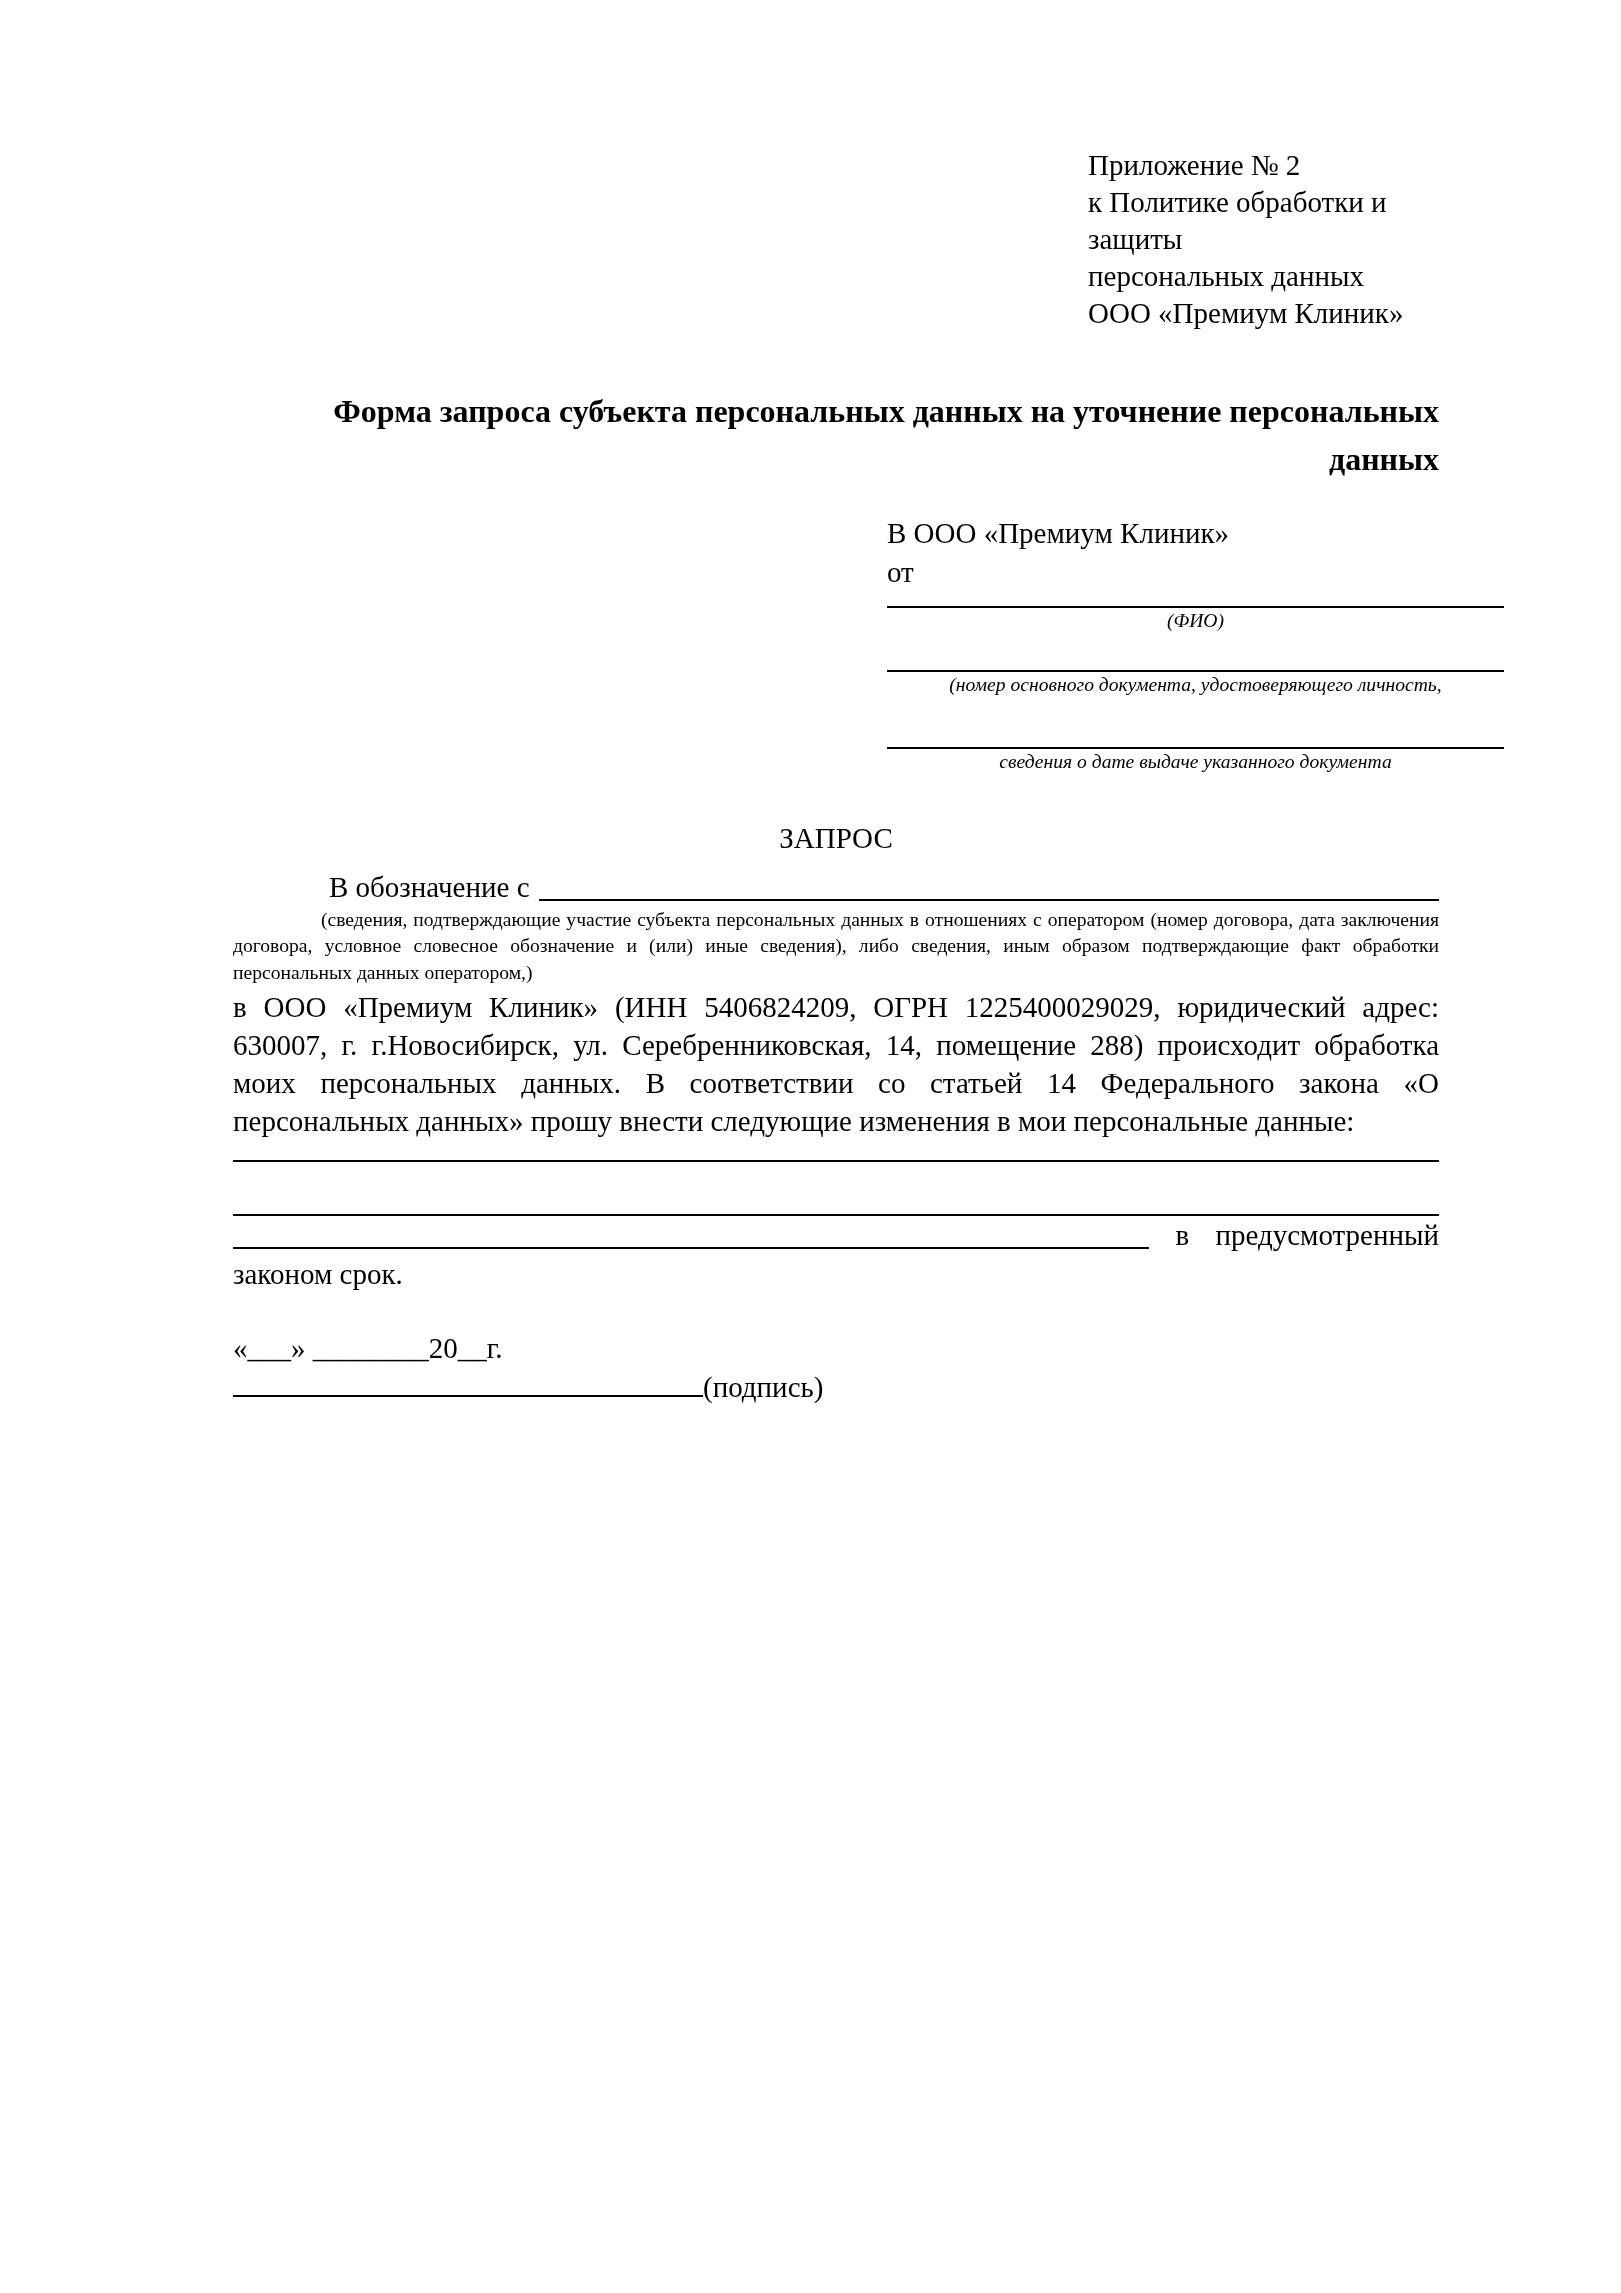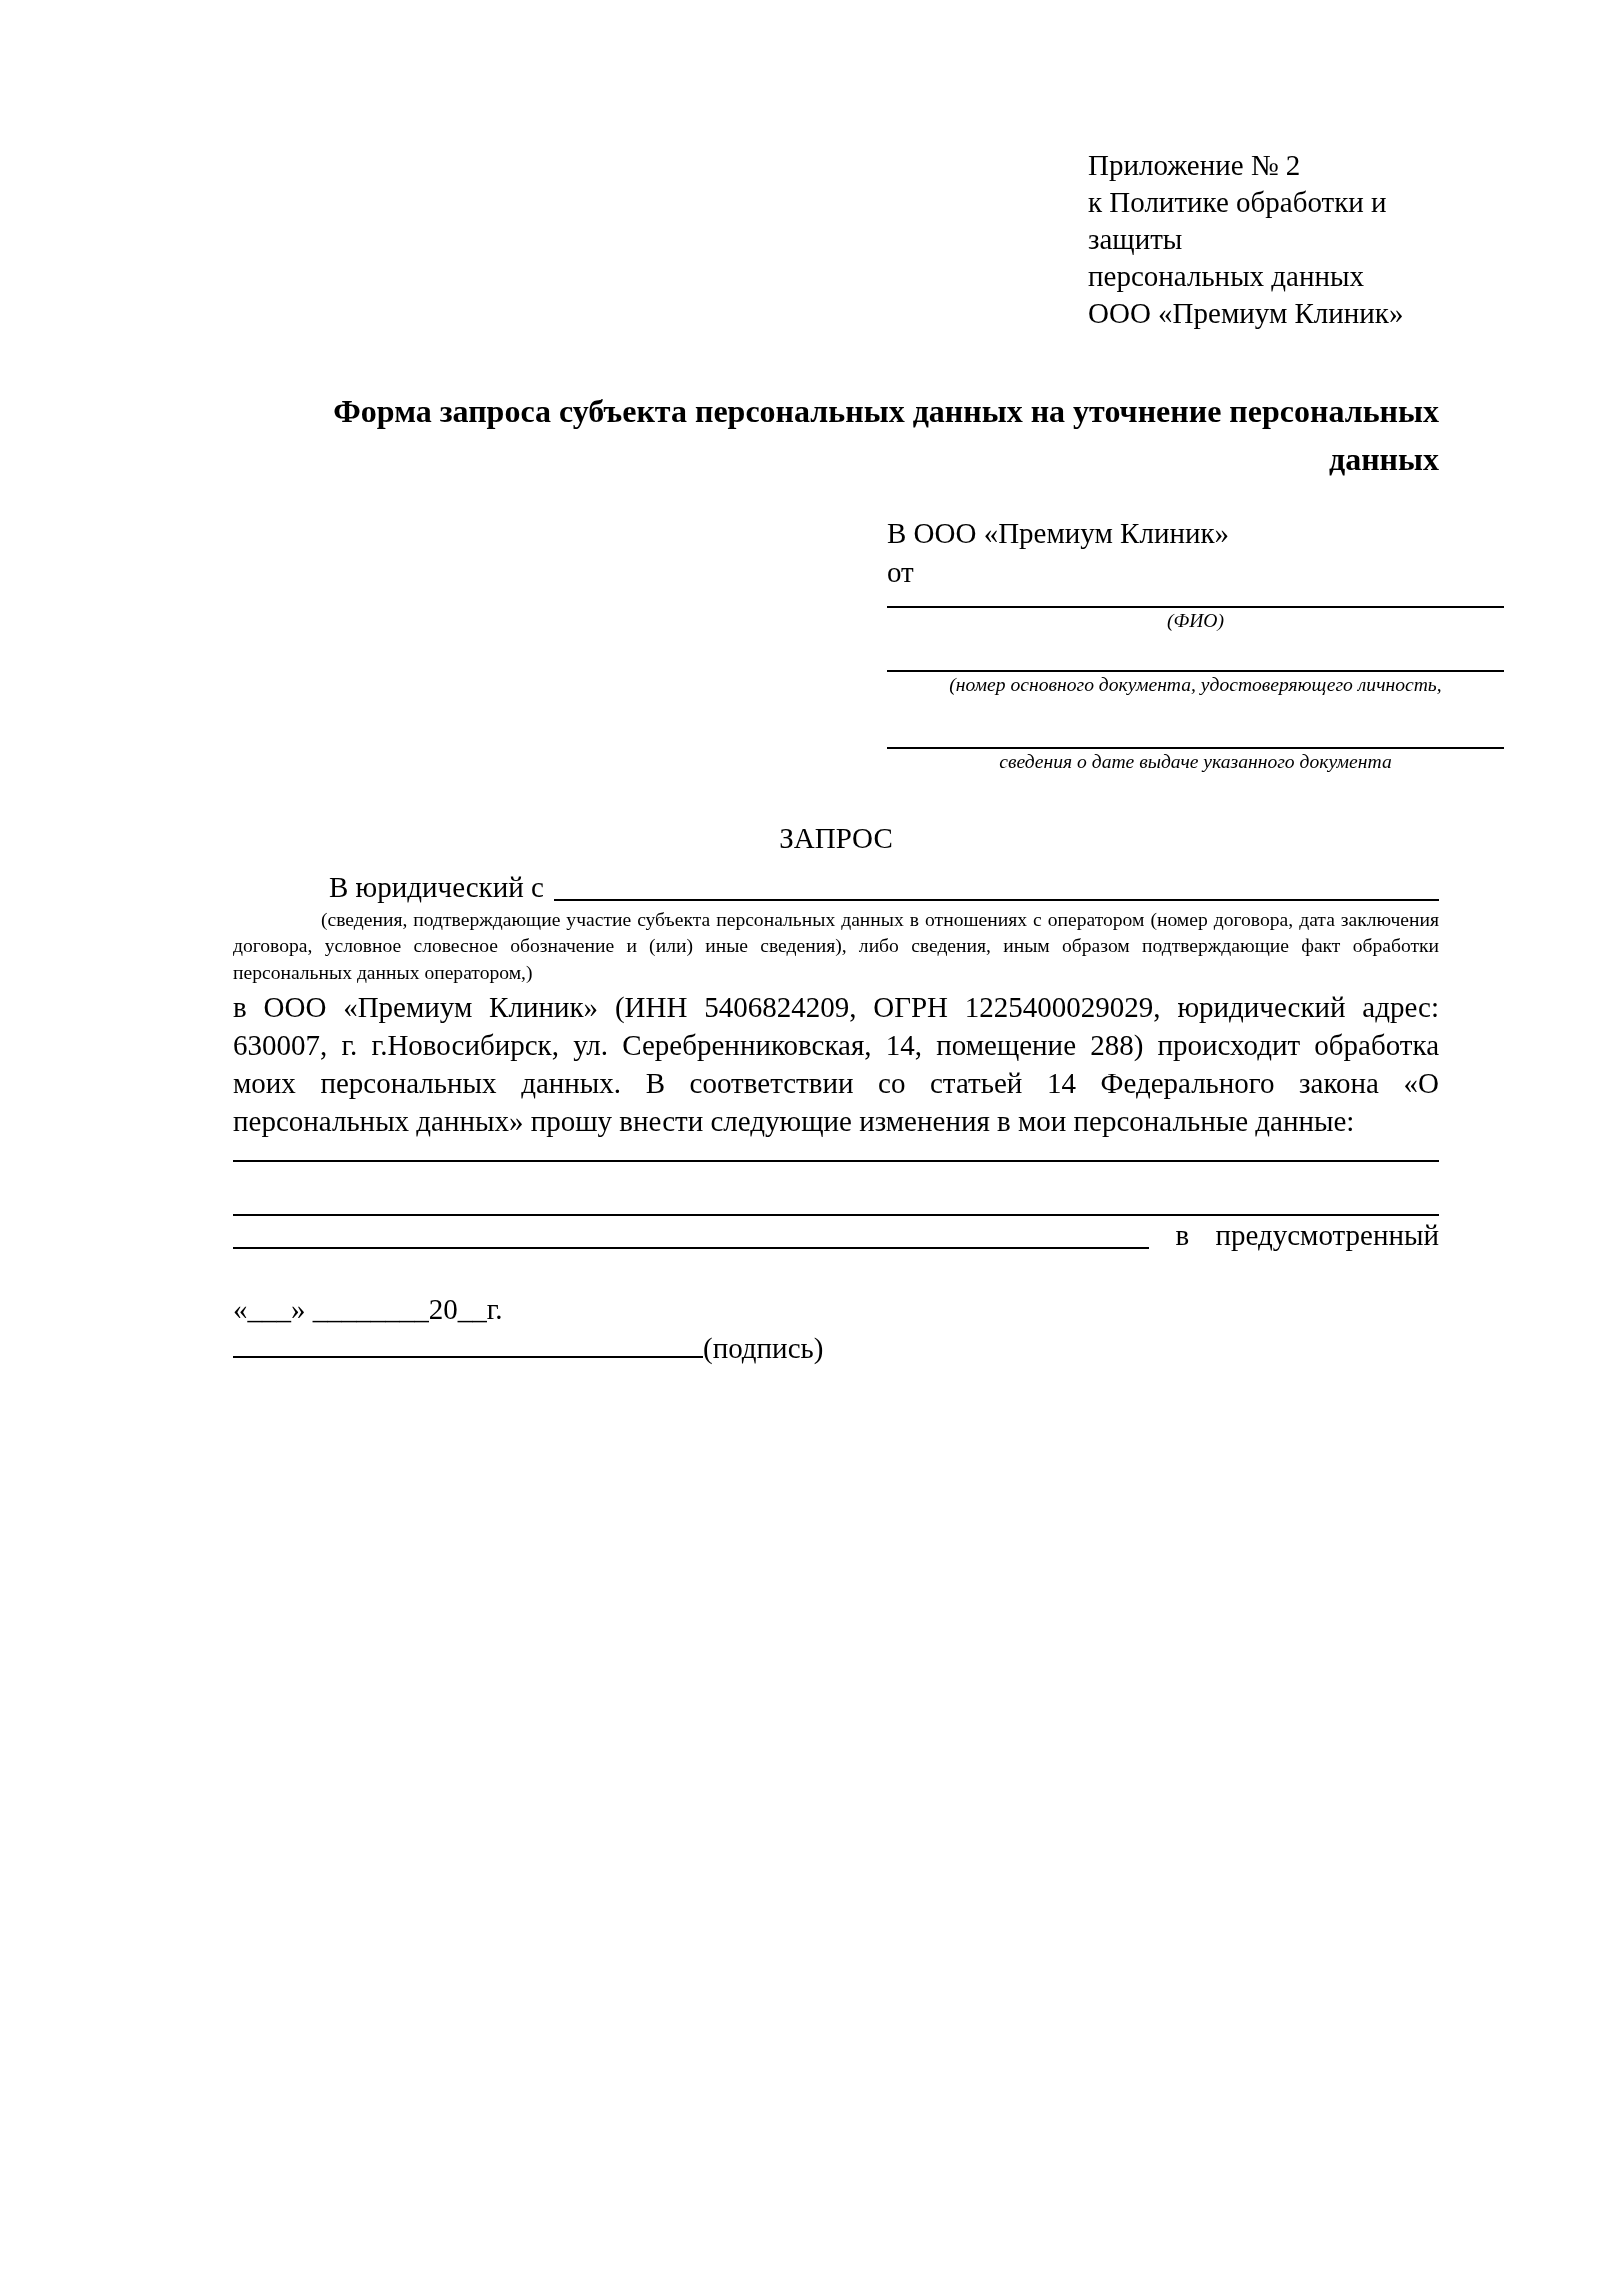--- a/index.html
+++ b/index.html
@@ -105,38 +105,39 @@
     <div class="field f3">
       <div class="field-rule"></div>
       <div class="field-caption">сведения о дате выдаче указанного документа</div>
     </div>
 
   </div>
 
   <div class="request-heading">ЗАПРОС</div>
 
   <div class="intro-row">
-    <span class="intro-prefix">В юридический с</span>
+    <span class="intro-prefix">В обозначение с</span>
     <span class="fill-rule"></span>
   </div>
 
   <div class="small-caption">(сведения, подтверждающие участие субъекта персональных данных в отношениях с оператором (номер договора, дата заключения договора, условное словесное обозначение и (или) иные сведения), либо сведения, иным образом подтверждающие факт обработки персональных данных оператором,)</div>
 
   <p class="body-par">в ООО «Премиум Клиник» (ИНН 5406824209, ОГРН 1225400029029, юридический адрес: 630007, г. г.Новосибирск, ул. Серебренниковская, 14, помещение 288) происходит обработка моих персональных данных. В соответствии со статьей 14 Федерального закона «О персональных данных» прошу внести следующие изменения в мои персональные данные:</p>
 
   <div class="write-line wl1"></div>
   <div class="write-line wl2"></div>
 
 
   <div class="reply-mid">
     <span class="address-rule"></span>
     <span class="mid-word">в</span>
     <span>предусмотренный</span>
   </div>
 
+  <div class="reply-tail">законом срок.</div>
 
   <div class="footer-row">
     <span>«___» ________20__г.</span>
     <span class="sig-group"><span class="sig-rule"></span><span>(подпись)</span></span>
   </div>
 
 </div>
 
 
 </body></html>

